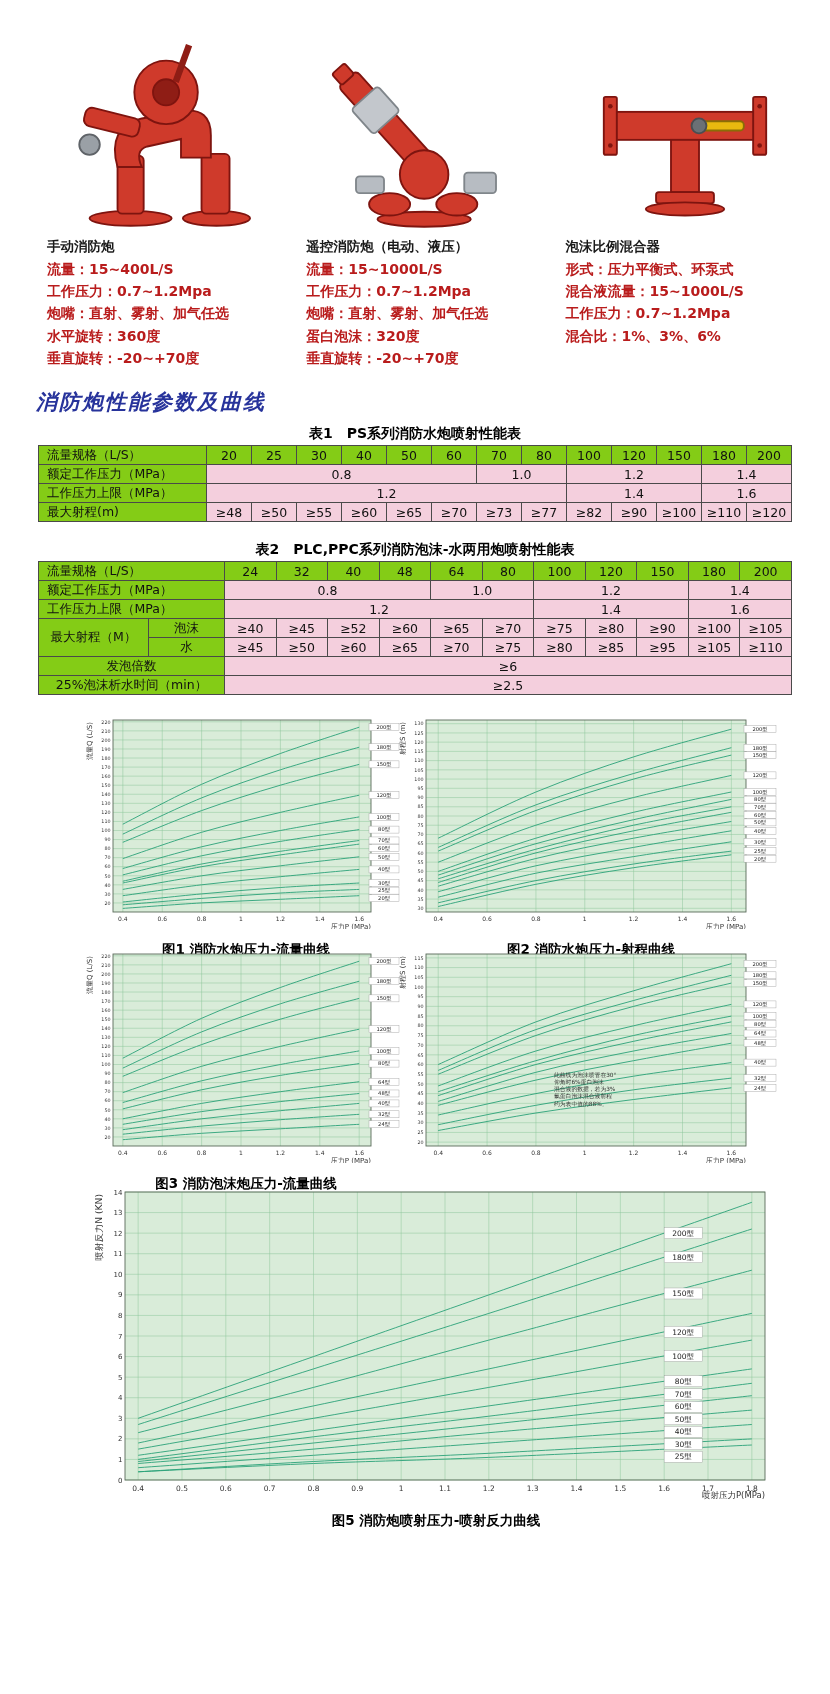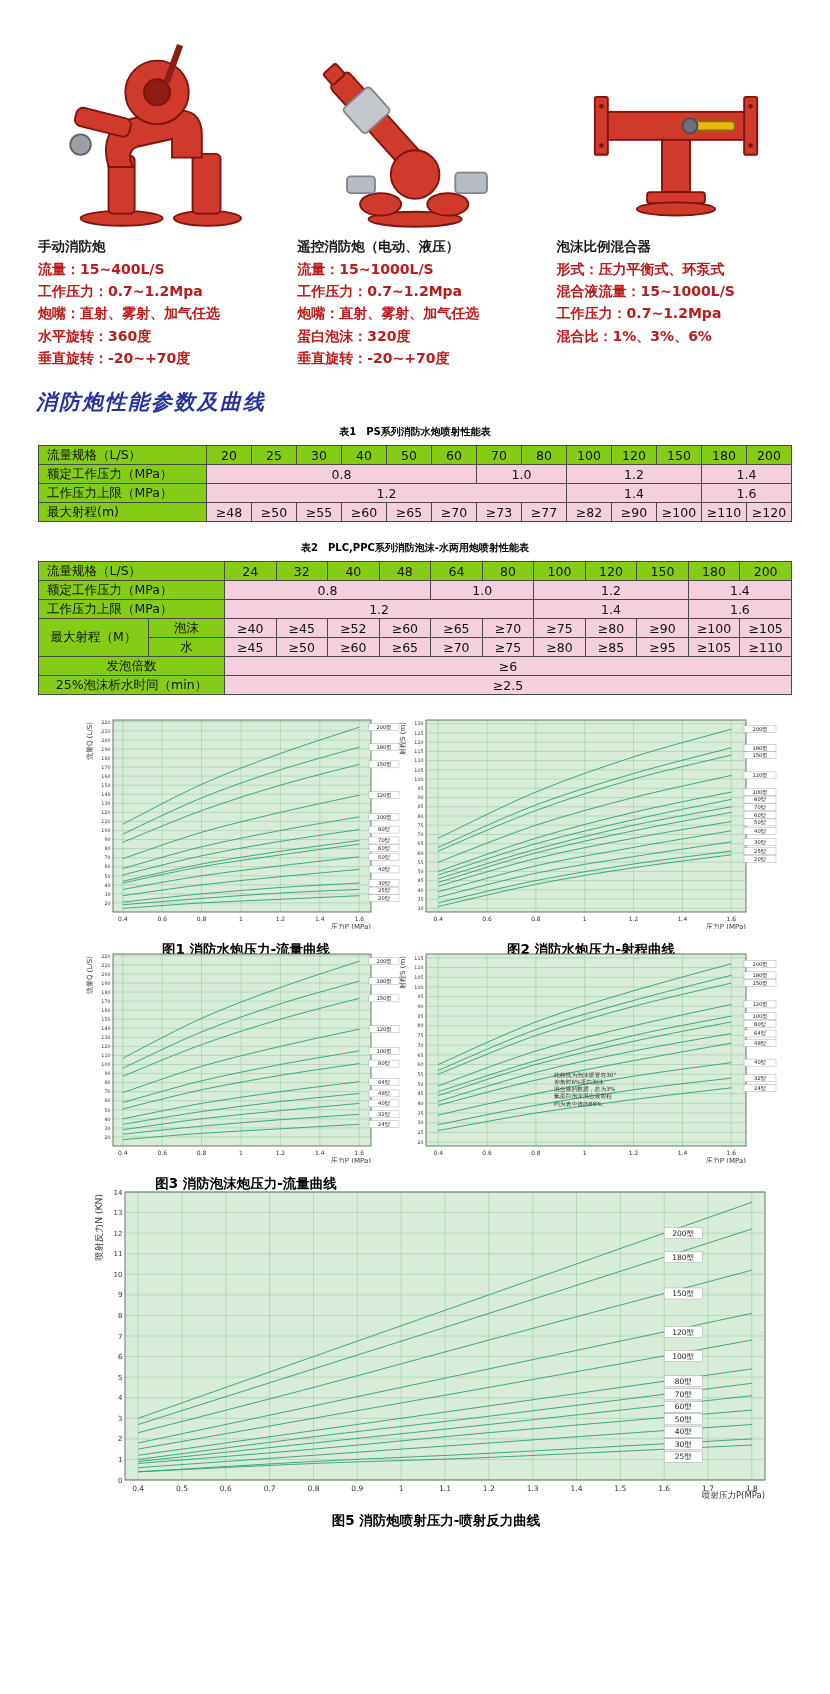--- a/index.html
+++ b/index.html
@@ -1,28 +1,28 @@
 <!DOCTYPE html>
 <html><head>
 <meta charset="utf-8">
 <style>
   html,body{margin:0;padding:0;}
   body{width:830px;height:1694px;position:relative;background:#ffffff;
        font-family:"DejaVu Sans","Liberation Sans",sans-serif;color:#111;}
   
-  .products{position:absolute;left:28px;top:20px;width:778px;display:flex;}
+  .products{position:absolute;left:37px;top:20px;width:778px;display:flex;}
   .product{width:33.33%;padding:0 10px;box-sizing:border-box;}
   .pimg{height:212px;display:flex;align-items:flex-end;justify-content:center;}
   .pname{font-size:13.5px;font-weight:600;line-height:1.6;color:#1a1a1a;margin-top:4px;}
   .pspecs div{font-size:14px;font-weight:700;line-height:1.6;color:#b91c1c;white-space:nowrap;}
   
   .section-title{position:absolute;left:36px;top:388px;font-size:21px;font-weight:bold;
        font-style:italic;color:#27339b;letter-spacing:2px;}
   
-  .tbl-title{position:absolute;left:38px;width:754px;text-align:center;font-size:10px;
+  .tbl-title{position:absolute;left:38px;width:754px;text-align:center;font-size:14px;
        font-weight:bold;color:#000;}
   #t1-title{top:425px;}
   #t2-title{top:541px;}
   table{position:absolute;left:38px;width:754px;border-collapse:collapse;table-layout:fixed;
        font-size:12.5px;color:#111;}
   #table1{top:445px;}
   #table2{top:561px;}
   td{border:1px solid #4a4a4a;text-align:center;height:18px;padding:0 2px;overflow:hidden;
      white-space:nowrap;}
   td.lbl{text-align:left;padding-left:8px;}

